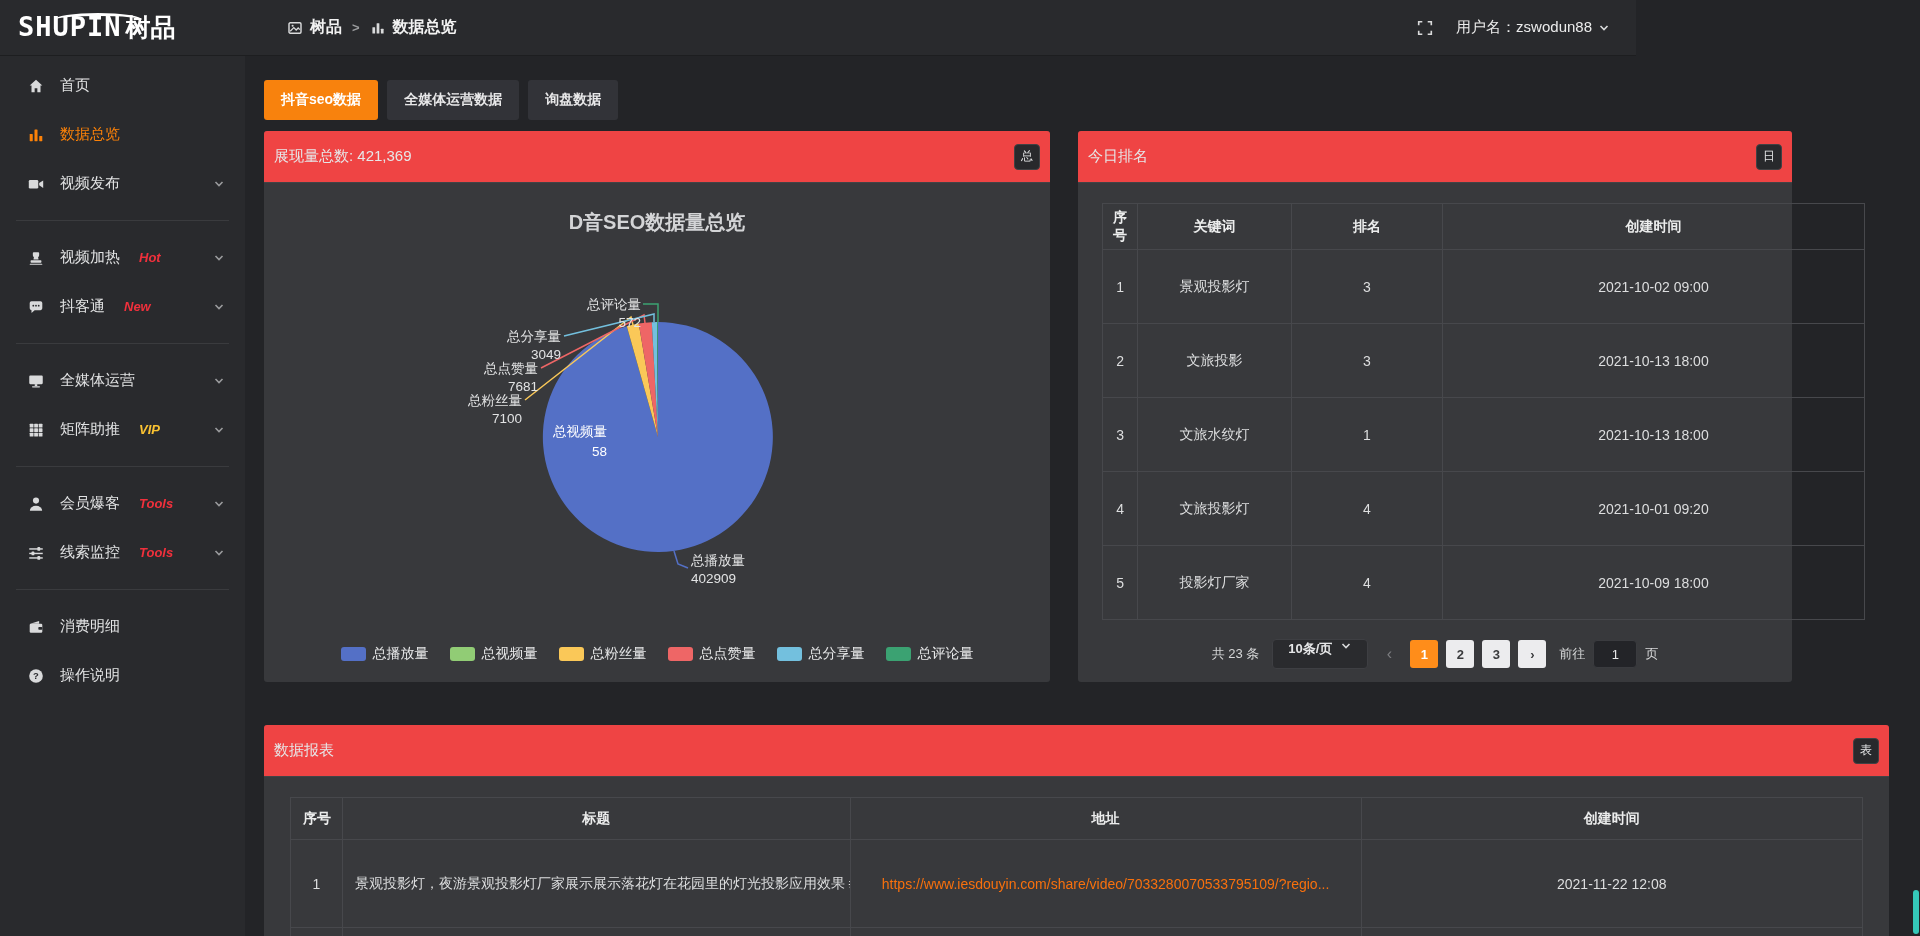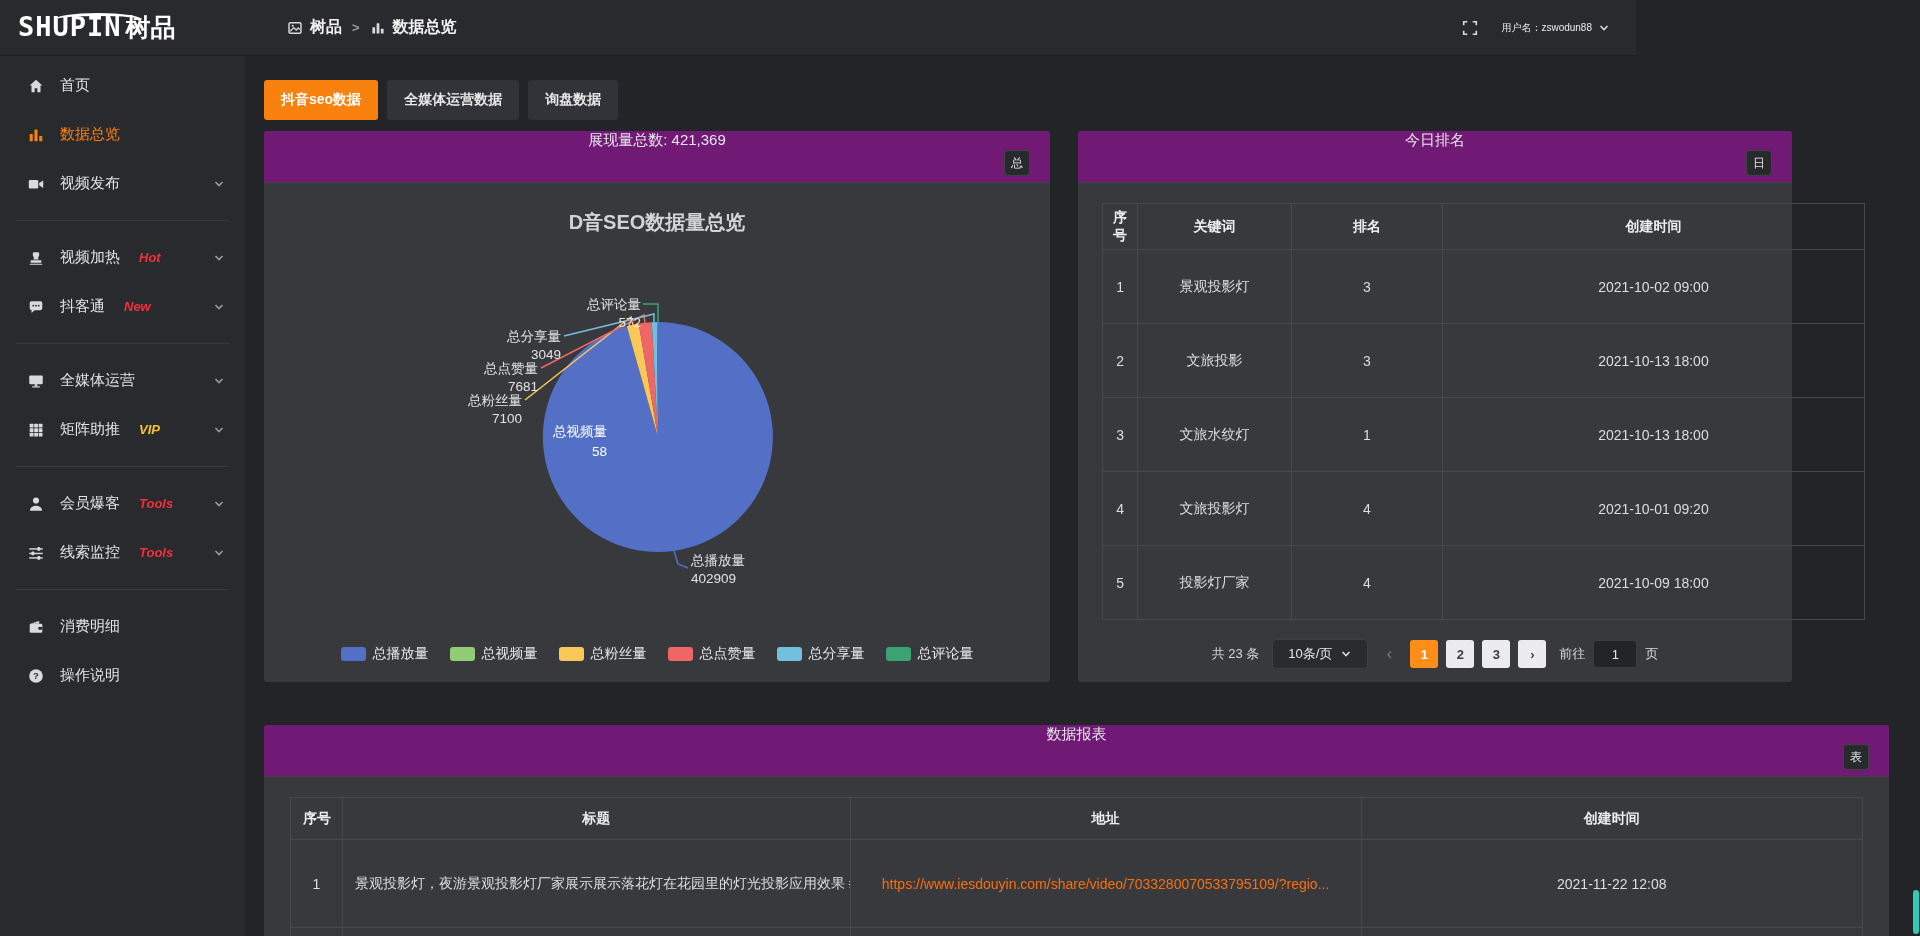--- a/index.html
+++ b/index.html
@@ -10,21 +10,21 @@
   .topbar { position:absolute; left:0; top:0; width:1636px; height:56px; background:#292a2d;
             border-bottom:1px solid #1d1e20; display:flex; align-items:center; z-index:5; }
   .logo { width:245px; padding-left:18px; display:flex; align-items:baseline; position:relative; }
   .logo-en { font-size:27px; font-weight:bold; color:#fff; letter-spacing:1px; font-family:"DejaVu Sans Mono","Liberation Mono",monospace; }
   .logo-cn { font-size:25px; font-weight:bold; color:#fff; margin-left:4px; }
   .logo-arc { position:absolute; left:54px; top:2px; width:88px; height:14px;
               border-top:3px solid #fff; border-radius:50%; }
   .breadcrumb { display:flex; align-items:center; gap:10px; margin-left:42px; font-size:16px; font-weight:bold; color:#f2f2f2; }
   .crumb { display:flex; align-items:center; gap:7px; }
   .crumb-sep { color:#9b9c9e; font-size:13px; font-weight:bold; }
-  .user-area { margin-left:auto; display:flex; align-items:center; gap:22px; padding-right:26px; color:#ececec; font-size:10px;text-align:right; }
+  .user-area { margin-left:auto; display:flex; align-items:center; gap:22px; padding-right:26px; color:#ececec; font-size:15px;text-align:right; }
   .user-name { display:flex; align-items:center; gap:6px; cursor:pointer; }
   .icon { display:inline-flex; align-items:center; justify-content:center; color:#d9dadb; }
 
   
   .sidebar { position:absolute; left:0; top:51px; bottom:0; width:245px; background:#292a2d; padding-top:10px; }
   .sb-item { height:49px; display:flex; align-items:center; padding:0 20px 0 27px; gap:15px;
              font-size:15px; color:#e2e3e4; cursor:pointer; }
   .sb-item.active { color:#fd8208; }
   .sb-item.active .icon { color:#fd8208; }
   .sb-label { white-space:nowrap; }
@@ -32,22 +32,22 @@
   .sb-chevron { margin-left:auto; color:#9a9b9d; }
   .sb-divider { height:1px; background:#3a3b3e; margin:12px 16px; }
 
   
   .tabs { position:absolute; left:264px; top:80px; display:flex; gap:9px; z-index:2; }
   .tab { height:40px; padding:0 17px; display:flex; align-items:center; font-size:14px; font-weight:bold;
          color:#e8e8e9; background:#323338; border-radius:3px; cursor:pointer; }
   .tab.active { background:#f8820d; color:#fff; }
 
   .panel { position:absolute; background:#38393c; border-radius:3px; }
-  .panel-header { height:52px; display:flex; align-items:center; padding:0 20px;
-                  background:#701a75; border-bottom:1px solid #424346; border-radius:3px 3px 0 0;flex-direction:column; }
+  .panel-header { height:52px; display:flex; align-items:center; padding:0 10px;
+                  background:#ef4444; border-bottom:1px solid #424346; border-radius:3px 3px 0 0; }
   .panel-title { font-size:15px; color:#e6e7e8; }
   .corner-badge { margin-left:auto; width:26px; height:26px; background:#28292c; border:1px solid #404144;
                   border-radius:4px; color:#e4e5e6; font-size:12px; display:flex; align-items:center;
                   justify-content:center; cursor:pointer; }
 
   #overview-panel { left:264px; top:131px; width:786px; height:551px; }
   #ranking-panel  { left:1078px; top:131px; width:714px; height:551px; }
   #report-panel   { left:264px; top:725px; width:1625px; height:290px; }
 
   .chart-title { position:absolute; left:0; right:0; top:78px; text-align:center; font-size:20px;
@@ -69,21 +69,21 @@
   .report-table td { height:88px; font-size:14px; color:#dddedf; }
   .report-table th, .report-table td { border:1px solid #47484c; text-align:center; padding:0 12px;
                   overflow:hidden; white-space:nowrap; }
   .report-table td.cell-title { text-align:left; }
   .report-table td.cell-url a { color:#f8700d; text-decoration:none; }
   .report-table tr.stub td { height:36px; }
 
   .pagination { position:absolute; left:0; right:0; bottom:13px; height:30px; display:flex;
                 align-items:center; justify-content:center; gap:13px; font-size:13px; color:#d6d7d8; }
   .page-size { width:96px; height:30px; background:#2a2b2e; border:1px solid #3e3f43; border-radius:4px;
-               display:flex; align-items:center; justify-content:center; gap:8px; font-weight:normal;
+               display:flex; align-items:flex-start; justify-content:center; gap:8px; font-weight:bold;
                color:#e6e7e8; cursor:pointer; }
   .page-arrow-prev { color:#7c7d80; font-size:16px; width:16px; text-align:center; cursor:pointer; }
   .pages { display:flex; gap:8px; }
   .page-btn { min-width:28px; height:28px; border-radius:3px; background:#ececee; color:#3a3b3d;
               font-size:13px; font-weight:bold; display:flex; align-items:center; justify-content:center;
               cursor:pointer; }
   .page-btn.active { background:#ff8d1a; color:#fff; }
   .goto { display:flex; align-items:center; gap:8px; }
   .goto-input { width:44px; height:28px; background:#232428; border:1px solid #3a3b3f; border-radius:4px;
                 color:#e8e9ea; text-align:center; font-size:13px; font-family:inherit; }

